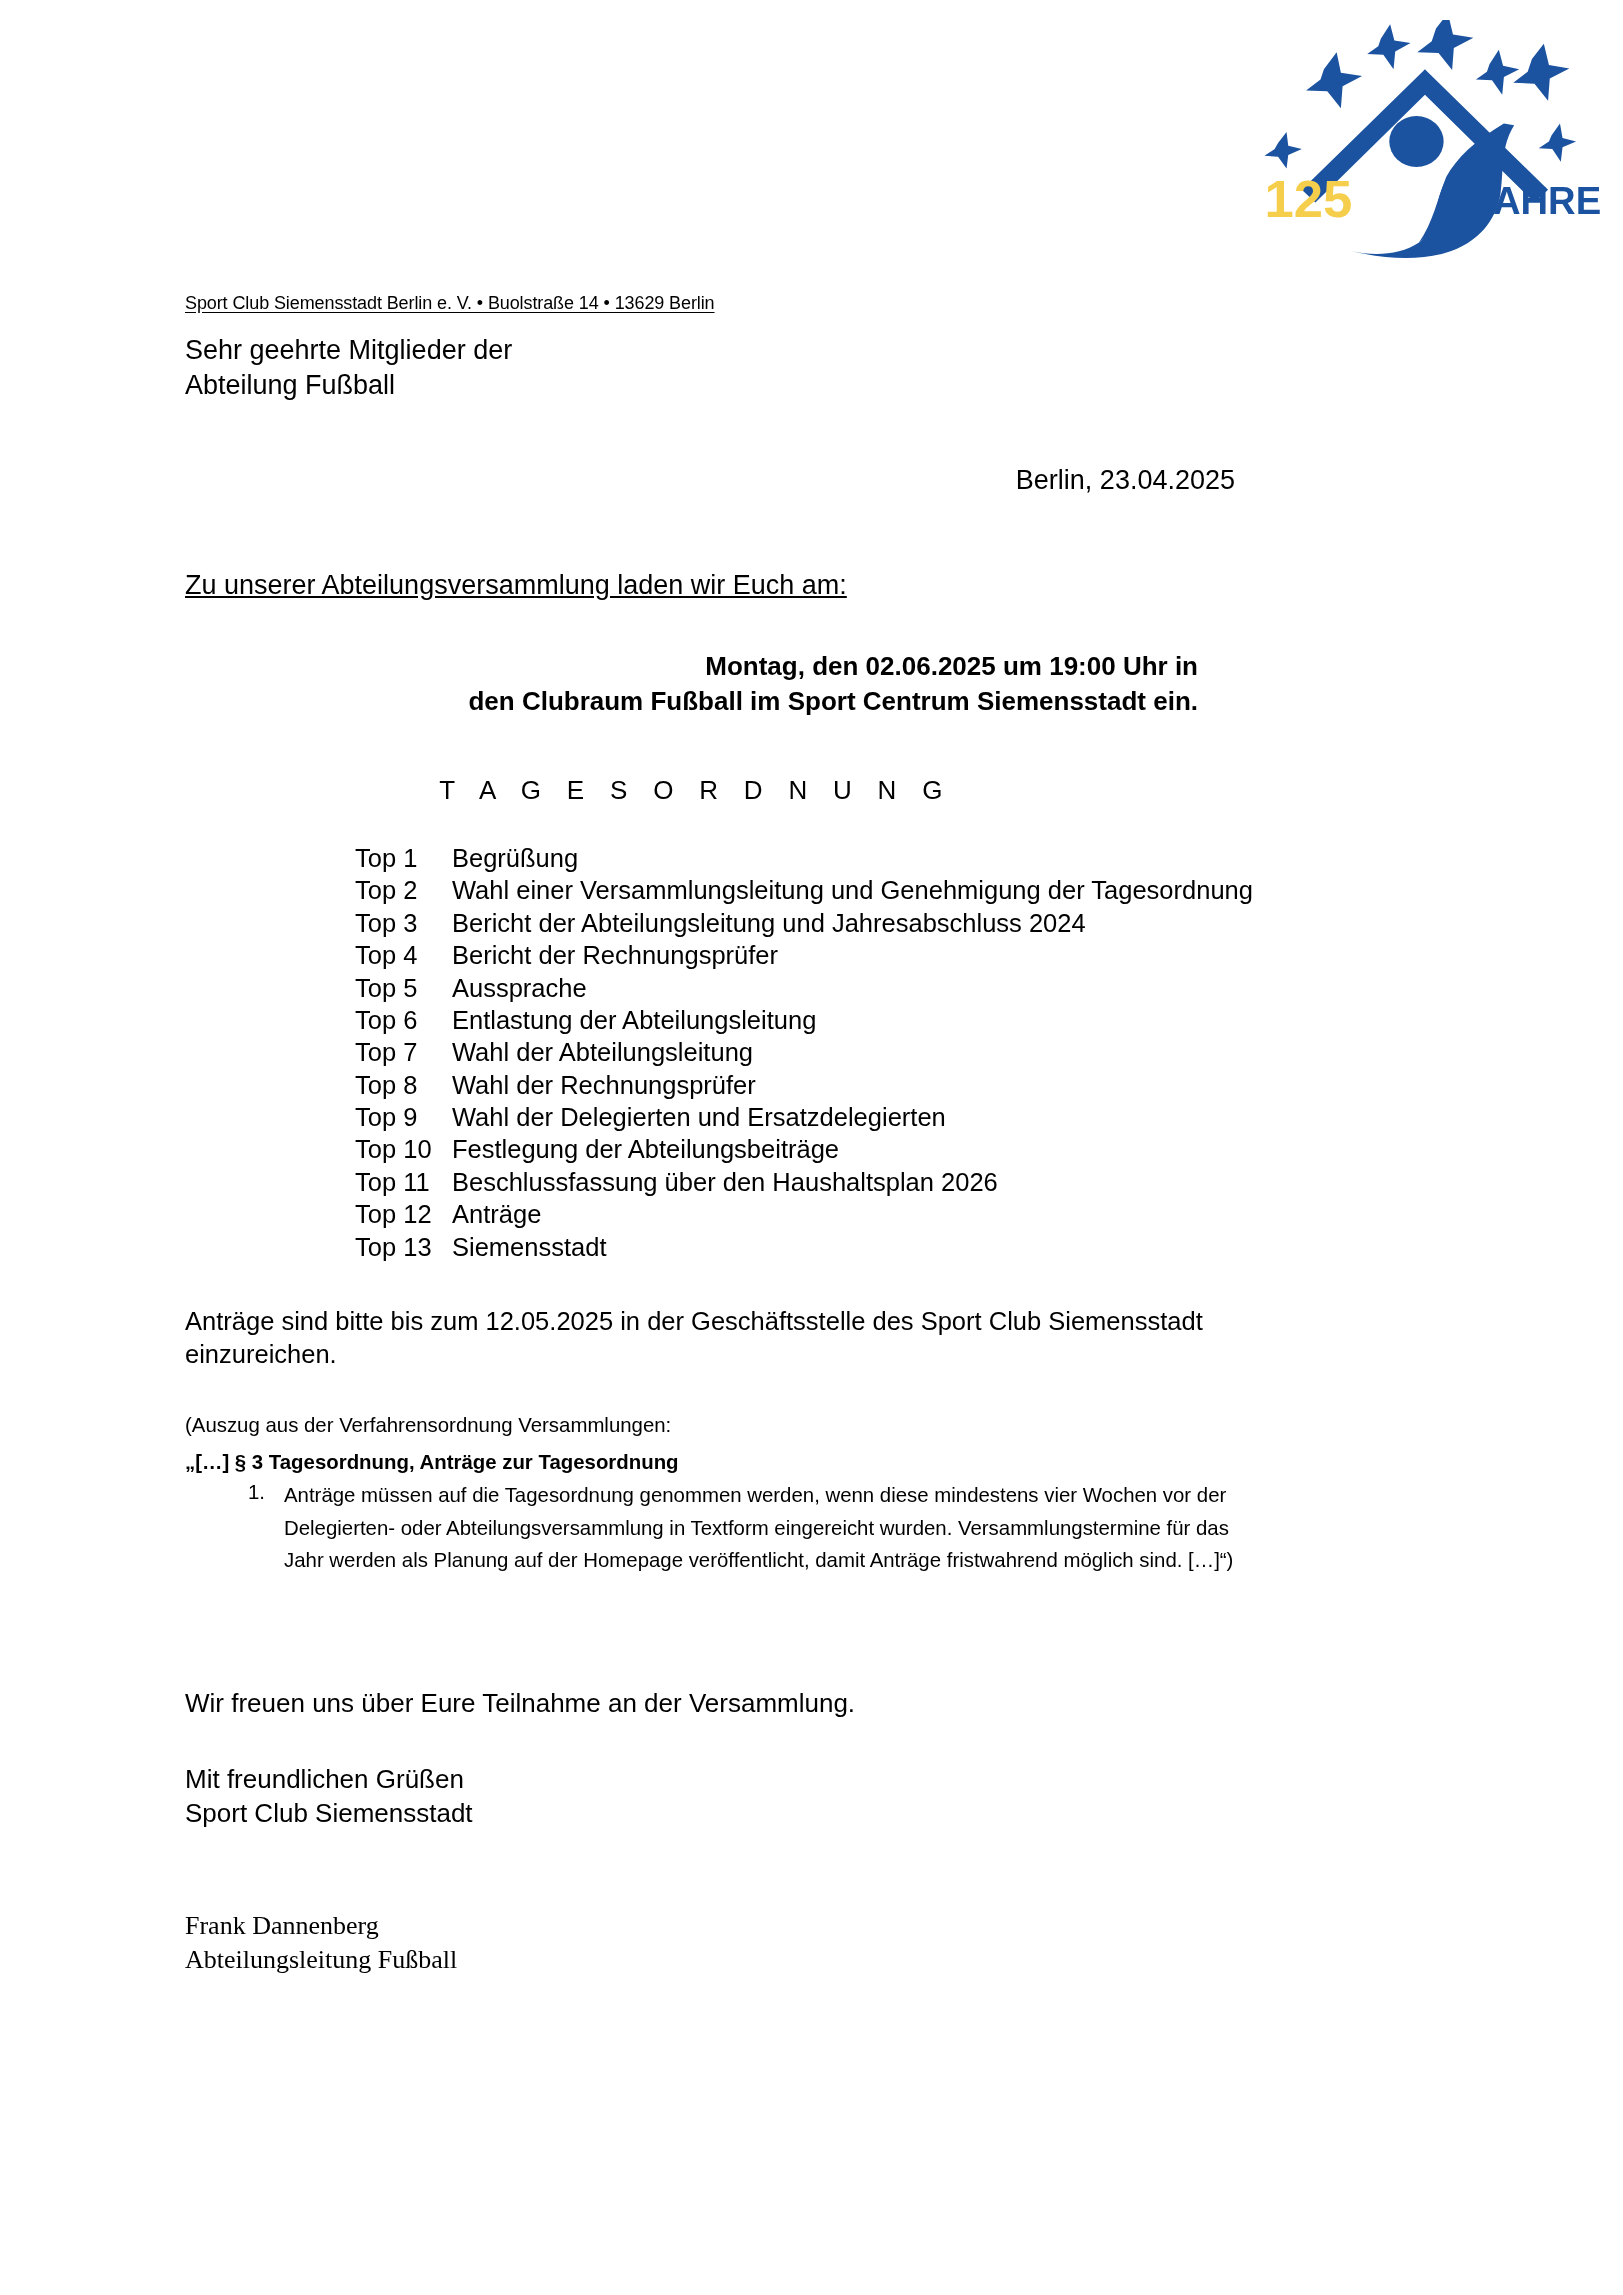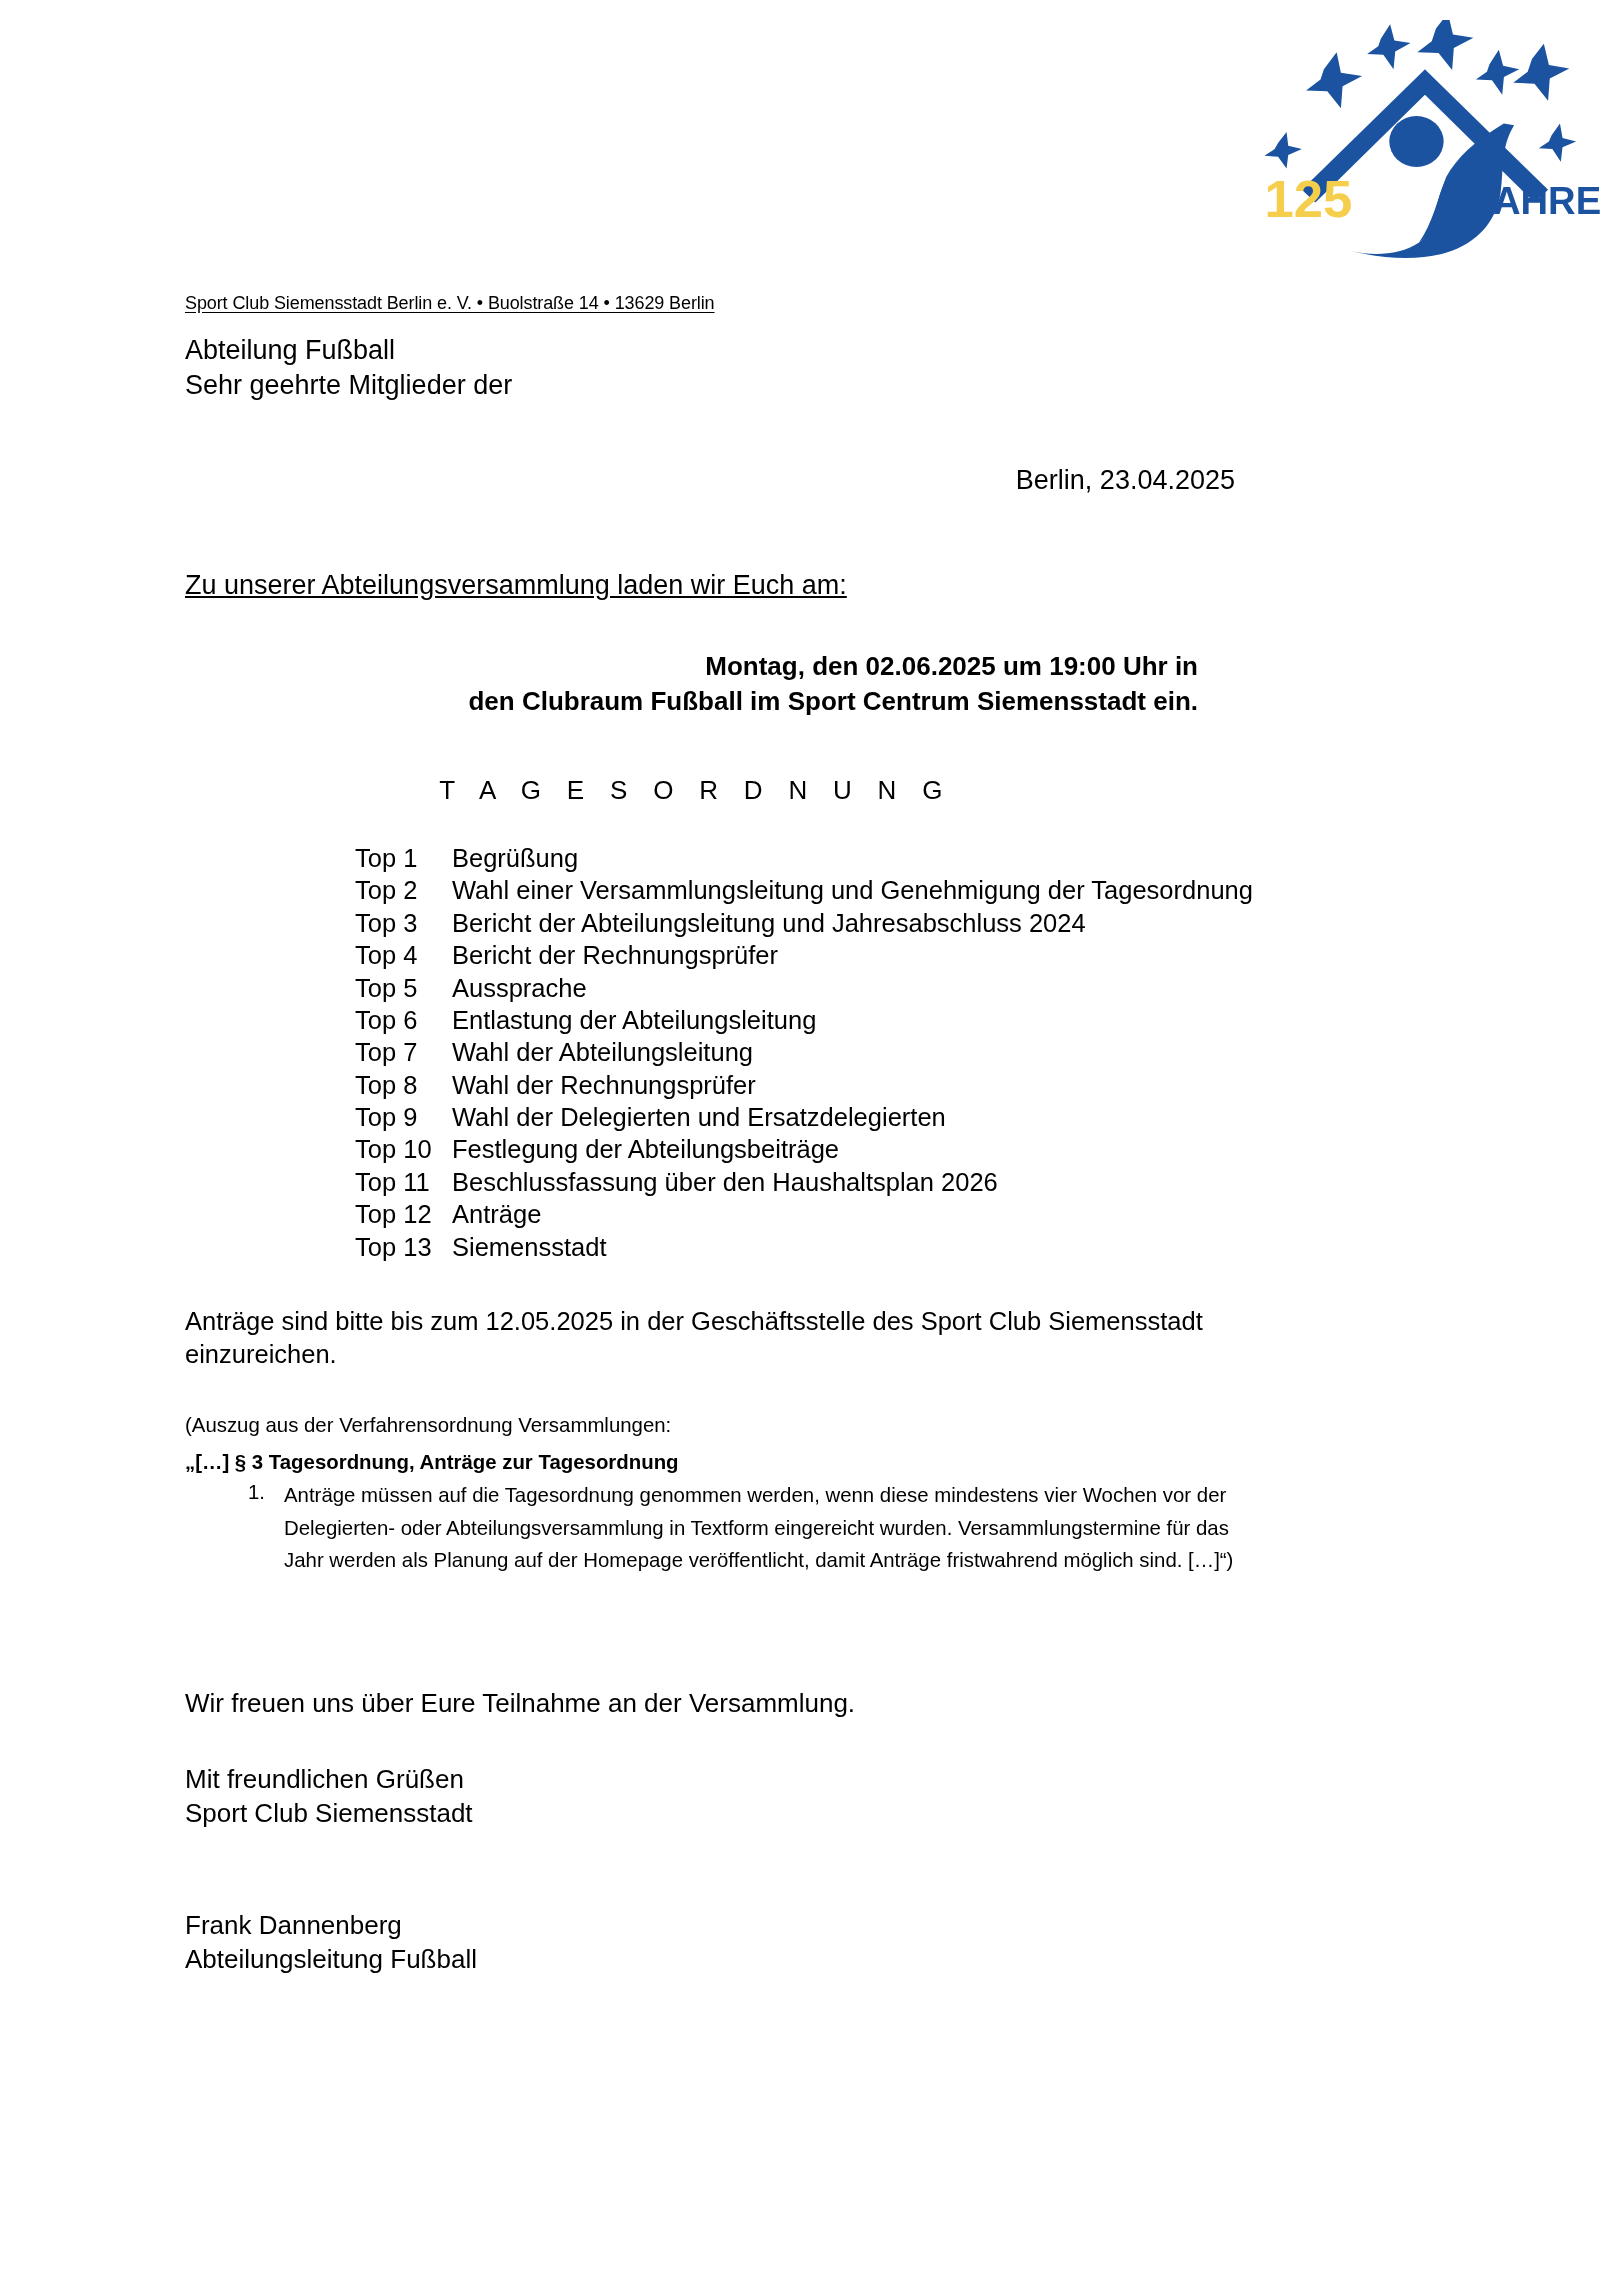--- a/index.html
+++ b/index.html
@@ -130,20 +130,21 @@
   }
   .regards {
     font-size: 26px;
     line-height: 1.30;
     margin-top: 44px;
   }
   .signature {
     font-size: 26px;
     line-height: 1.30;
     margin-top: 78px;
+    font-family: Liberation Serif, serif;
   }
 </style>
 </head>
 <body>
 
 <div class="logo-wrap">
   <svg class="logo-svg" viewBox="0 0 420 285">
     <g fill="#1B53A0">
 
       <polygon points="34,145 44,132 46,148 62,152 46,159 44,175 34,161 18,160 30,152"></polygon>
@@ -177,22 +178,22 @@
     <text x="18" y="232" font-family="'Liberation Sans', sans-serif" font-size="62" font-weight="bold" fill="#F5CE4C">125</text>
     <text x="262" y="228" font-family="'Liberation Sans', sans-serif" font-size="45" font-weight="bold" fill="#1B53A0">JAHRE</text>
   </svg>
 </div>
 
 <div class="page">
 
   <div class="sender">Sport Club Siemensstadt Berlin e. V. • Buolstraße 14 • 13629 Berlin</div>
 
   <div>
+    <div class="salutation">Sehr geehrte Mitglieder der</div>
     <div class="salutation">Abteilung Fußball</div>
-    <div class="salutation">Sehr geehrte Mitglieder der</div>
   </div>
 
   <div class="date-line">Berlin, 23.04.2025</div>
 
   <div class="invite-line">Zu unserer Abteilungsversammlung laden wir Euch am:</div>
 
   <div>
     <div class="meeting">Montag, den 02.06.2025 um 19:00 Uhr in</div>
     <div class="meeting" style="margin-top:0">den Clubraum Fußball im Sport Centrum Siemensstadt ein.</div>
   </div>

